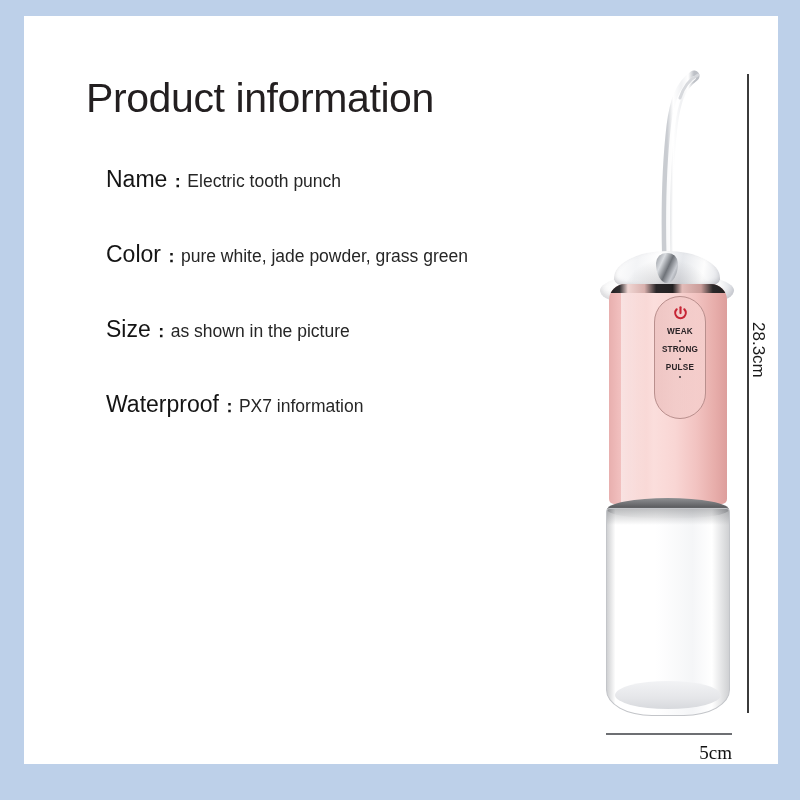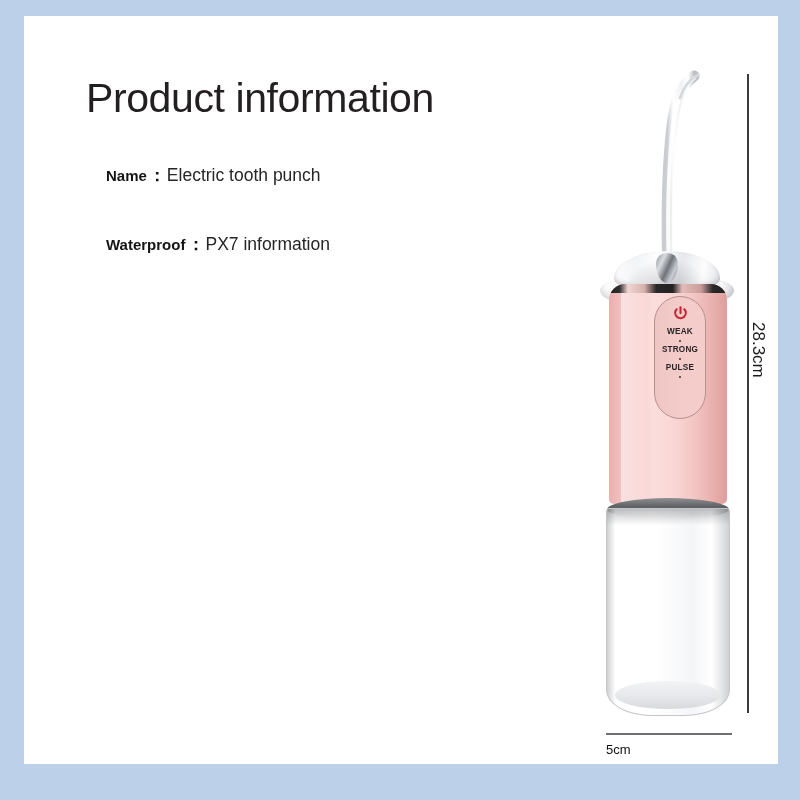--- a/index.html
+++ b/index.html
@@ -46,22 +46,22 @@
     margin: 0 0 46px 2px;
     line-height: 1;
   }
   .spec-row {
     margin: 0 0 47px 22px;
     line-height: 1.22;
     color: #1c1c1c;
   }
   .spec-row:last-child { margin-bottom: 0; }
   .spec-label {
-    font-size: 15px;
-    font-weight: bold;
+    font-size: 23px;
+    font-weight: normal;
     color: #141414;
   }
   .spec-colon {
     font-size: 17px;
     font-weight: bold;
     color: #141414;
     padding: 0 1px 0 2px;
   }
   .spec-value {
     font-size: 17.5px;
@@ -264,41 +264,48 @@
     top: 697px;
     width: 126px;
     height: 2px;
     background: #6d6f73;
   }
   #dim-width-label {
     position: absolute;
     left: 42px;
     top: 706px;
     width: 126px;
-    text-align: left;
-    font-size: 13px;
+    text-align: right;
+    font-size: 19px;
     color: #111111;
+    font-family: Liberation Serif, serif;
   }
 </style>
 </head>
 <body>
 
 <div id="page">
   <div id="canvas">
 
     <div id="spec-panel">
 
       <h1 id="page-title">Product information</h1>
 
       <p class="spec-row">
         <span class="spec-label">Name</span><span class="spec-colon">：</span><span class="spec-value">Electric tooth punch</span>
       </p>
 
-
-
+      <p class="spec-row">
+        <span class="spec-label">Color</span><span class="spec-colon">：</span><span class="spec-value">pure white, jade powder, grass green</span>
+      </p>
+
+
+      <p class="spec-row">
+        <span class="spec-label">Size</span><span class="spec-colon">：</span><span class="spec-value">as shown in the picture</span>
+      </p>
 
       <p class="spec-row">
         <span class="spec-label">Waterproof</span><span class="spec-colon">：</span><span class="spec-value">PX7 information</span>
       </p>
 
 
 
     </div>
 
     <div id="product-figure">

